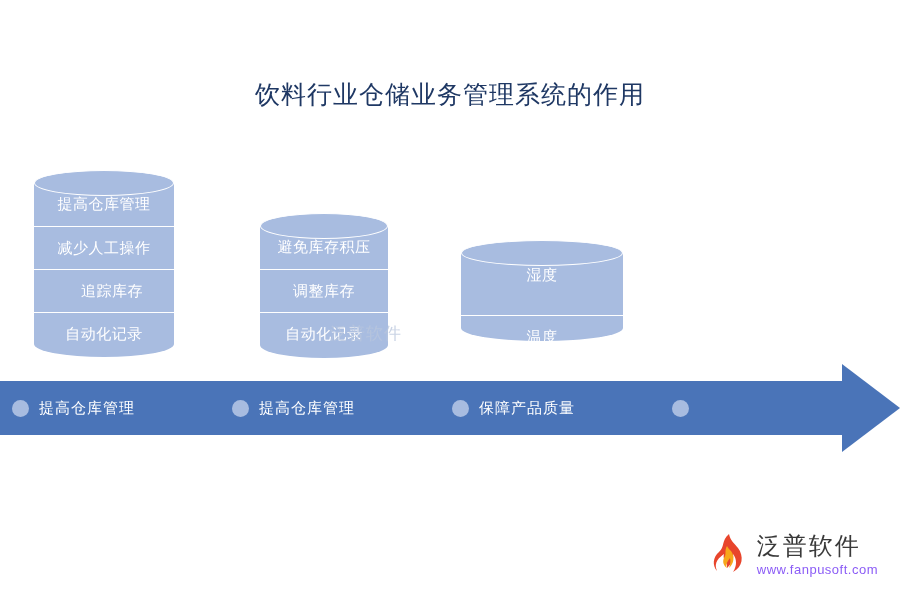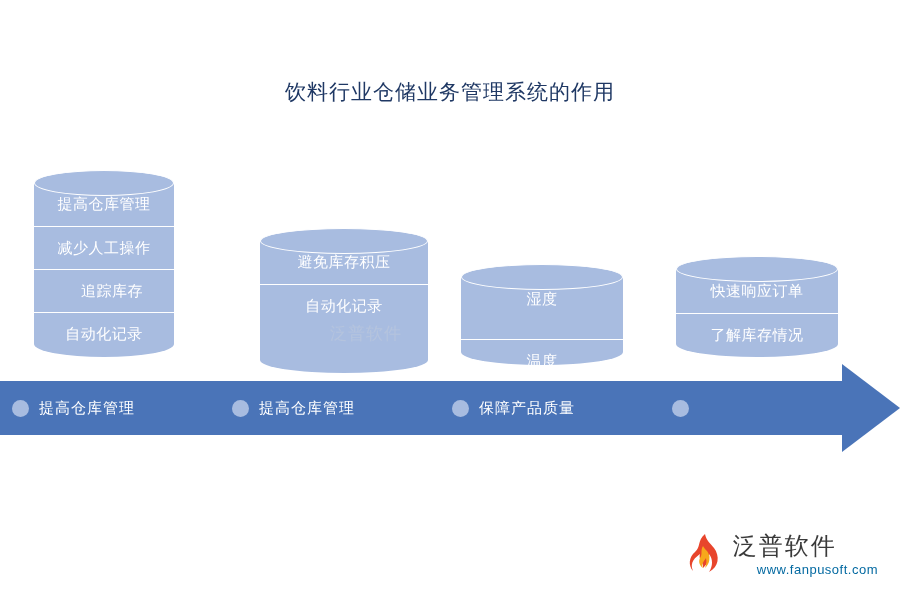--- a/index.html
+++ b/index.html
@@ -19,21 +19,21 @@
     left: 0; top: 0;
     width: 900px;
     height: 600px;
   }
   .title {
     position: absolute;
     left: 0;
     top: 78px;
     width: 900px;
     text-align: center;
-    font-size: 21px;
+    font-size: 25px;
     color: #1f3864;
     letter-spacing: 1px;
     font-family: "Liberation Sans", sans-serif;
   }
 
   
   .cyl {
     position: absolute;
   }
   .cyl .cap {
@@ -174,24 +174,23 @@
     justify-content: center;
   }
   .logo .brand {
     font-size: 24px;
     color: #3a3a3a;
     letter-spacing: 2px;
     line-height: 1.1;
   }
   .logo .url {
     font-size: 13px;
-    color: #0369a1;
+    color: #8b5cf6;
     letter-spacing: 0.5px;
     margin-top: 2px;
-    margin-left: 24px;
   }
 </style>
 </head>
 <body>
 
 <div class="stage">
 
   <div class="title">饮料行业仓储业务管理系统的作用</div>
 
   <div class="cyl" style="left:34px; top:170px; width:140px; height:200px;">
@@ -199,49 +198,41 @@
     <div class="body" style="top:13px; height:161px;"></div>
     <div class="cap"></div>
     <div class="rows">
       <div class="row" style="height:43px;">提高仓库管理</div>
       <div class="row" style="height:43px;">减少人工操作</div>
       <div class="row" style="height:43px;padding-left:16px;">追踪库存</div>
       <div class="row" style="height:43px;font-family:Liberation Serif, serif;">自动化记录</div>
     </div>
   </div>
 
-  <div class="cyl" style="left:260px; top:228px; width:168px; height:158px;">
+  <div class="cyl" style="left:260px; top:213px; width:128px; height:158px;">
     <div class="bottom" style="top:119px;"></div>
     <div class="body" style="top:13px; height:119px;"></div>
     <div class="cap"></div>
     <div class="rows">
       <div class="row" style="height:43px;">避免库存积压</div>
+      <div class="row" style="height:43px;">调整库存</div>
       <div class="row" style="height:43px;">自动化记录</div>
     </div>
   </div>
 
-  <div class="cyl" style="left:461px; top:264px; width:162px; height:114px;">
+  <div class="cyl" style="left:461px; top:240px; width:162px; height:114px;">
     <div class="bottom" style="top:75px;"></div>
     <div class="body" style="top:13px; height:75px;"></div>
     <div class="cap"></div>
     <div class="rows">
       <div class="row" style="height:44px;">湿度</div>
       <div class="row" style="height:44px;margin-top:18px;">温度</div>
     </div>
   </div>
 
-  <div class="cyl" style="left:676px; top:256px; width:162px; height:114px;">
-    <div class="bottom" style="top:75px;"></div>
-    <div class="body" style="top:13px; height:75px;"></div>
-    <div class="cap"></div>
-    <div class="rows">
-      <div class="row" style="height:44px;">快速响应订单</div>
-      <div class="row" style="height:44px;">了解库存情况</div>
-    </div>
-  </div>
 
   <div class="wm-center">泛普软件</div>
 
   <div class="banner">
     <div class="bar"></div>
     <div class="head"></div>
     <div class="items">
       <div class="item">
         <span class="dot"></span>
         <span class="label">提高仓库管理</span>

